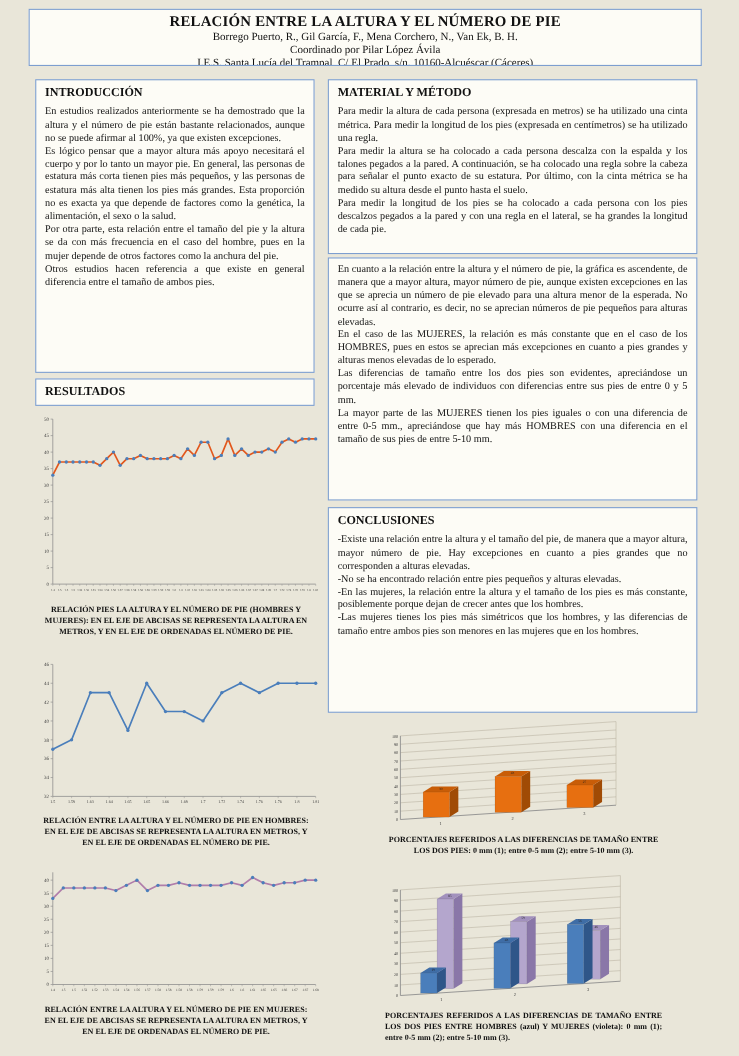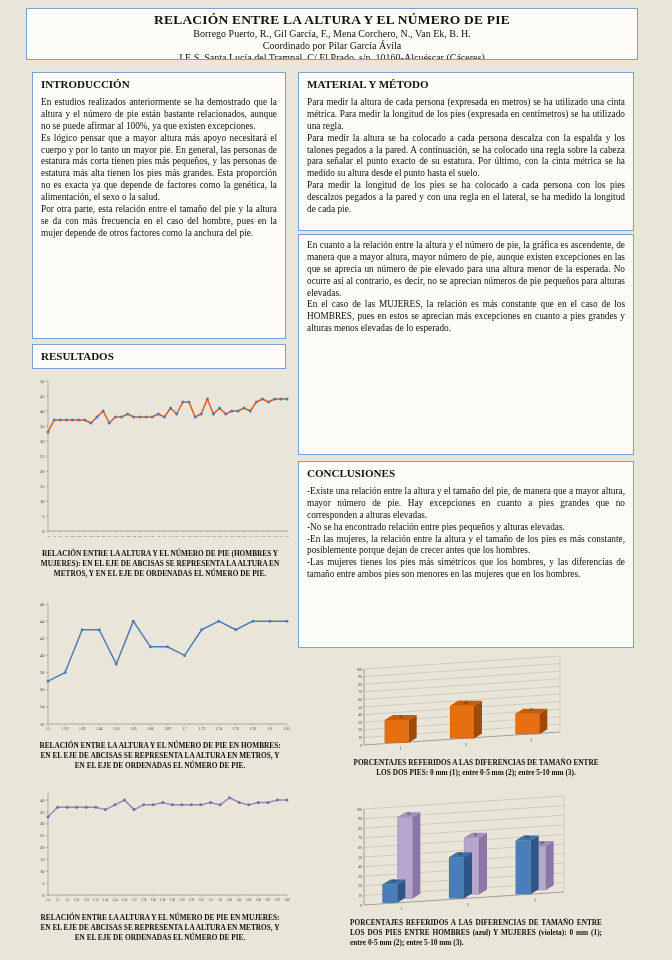--- a/index.html
+++ b/index.html
@@ -31,50 +31,53 @@
   #cap5{left:350px;top:918px;width:252px;text-align:justify;}
 </style>
 </head>
 <body>
 
 <div id="poster">
 
   <div class="box" id="header-box">
     <div class="title">RELACIÓN ENTRE LA ALTURA Y EL NÚMERO DE PIE</div>
     <div class="sub">Borrego Puerto, R., Gil García, F., Mena Corchero, N., Van Ek, B. H.</div>
-    <div class="sub">Coordinado por Pilar García Ávila</div>
+    <div class="sub">Coordinado por Pilar López Ávila</div>
     <div class="sub">I.E.S. Santa Lucía del Trampal, C/ El Prado, s/n. 10160-Alcuéscar (Cáceres)</div>
   </div>
 
   <div class="box sec" id="intro-box">
     <div class="sec-title">INTRODUCCIÓN</div>
     <div>
         <p>En estudios realizados anteriormente se ha demostrado que la altura y el número de pie están bastante relacionados, aunque no se puede afirmar al 100%, ya que existen excepciones.</p>
         <p>Es lógico pensar que a mayor altura más apoyo necesitará el cuerpo y por lo tanto un mayor pie. En general, las personas de estatura más corta tienen pies más pequeños, y las personas de estatura más alta tienen los pies más grandes. Esta proporción no es exacta ya que depende de factores como la genética, la alimentación, el sexo o la salud.</p>
         <p>Por otra parte, esta relación entre el tamaño del pie y la altura se da con más frecuencia en el caso del hombre, pues en la mujer depende de otros factores como la anchura del pie.</p>
+        <p>Otros estudios hacen referencia a que existe en general diferencia entre el tamaño de ambos pies.</p>
       </div>
   </div>
 
   <div class="box sec" id="resultados-box">
     <div class="sec-title">RESULTADOS</div>
   </div>
 
   <div class="box sec" id="material-box">
     <div class="sec-title">MATERIAL Y MÉTODO</div>
     <div>
         <p>Para medir la altura de cada persona (expresada en metros) se ha utilizado una cinta métrica. Para medir la longitud de los pies (expresada en centímetros) se ha utilizado una regla.</p>
         <p>Para medir la altura se ha colocado a cada persona descalza con la espalda y los talones pegados a la pared. A continuación, se ha colocado una regla sobre la cabeza para señalar el punto exacto de su estatura. Por último, con la cinta métrica se ha medido su altura desde el punto hasta el suelo.</p>
-        <p>Para medir la longitud de los pies se ha colocado a cada persona con los pies descalzos pegados a la pared y con una regla en el lateral, se ha medido la longitud de cada pie.</p>
+        <p>Para medir la longitud de los pies se ha colocado a cada persona con los pies descalzos pegados a la pared y con una regla en el lateral, se ha grandes la longitud de cada pie.</p>
       </div>
   </div>
 
   <div class="box sec" id="discusion-box">
     <div>
         <p>En cuanto a la relación entre la altura y el número de pie, la gráfica es ascendente, de manera que a mayor altura, mayor número de pie, aunque existen excepciones en las que se aprecia un número de pie elevado para una altura menor de la esperada. No ocurre así al contrario, es decir, no se aprecian números de pie pequeños para alturas elevadas.</p>
         <p>En el caso de las MUJERES, la relación es más constante que en el caso de los HOMBRES, pues en estos se aprecian más excepciones en cuanto a pies grandes y alturas menos elevadas de lo esperado.</p>
+        <p>Las diferencias de tamaño entre los dos pies son evidentes, apreciándose un porcentaje más elevado de individuos con diferencias entre sus pies de entre 0 y 5 mm.</p>
+        <p>La mayor parte de las MUJERES tienen los pies iguales o con una diferencia de entre 0-5 mm., apreciándose que hay más HOMBRES con una diferencia en el tamaño de sus pies de entre 5-10 mm.</p>
       </div>
   </div>
 
   <div class="box sec" id="conclusiones-box">
     <div class="sec-title">CONCLUSIONES</div>
     <div>
         <p>-Existe una relación entre la altura y el tamaño del pie, de manera que a mayor altura, mayor número de pie. Hay excepciones en cuanto a pies grandes que no corresponden a alturas elevadas.</p>
         <p>-No se ha encontrado relación entre pies pequeños y alturas elevadas.</p>
         <p>-En las mujeres, la relación entre la altura y el tamaño de los pies es más constante, posiblemente porque dejan de crecer antes que los hombres.</p>
         <p>-Las mujeres tienes los pies más simétricos que los hombres, y las diferencias de tamaño entre ambos pies son menores en las mujeres que en los hombres.</p>
@@ -221,21 +224,21 @@
       <circle cx="209.97435897435898" cy="37" r="1.5" fill="#4a7ebb"></circle>
       <circle cx="216.10256410256412" cy="34.000000000000014" r="1.5" fill="#4a7ebb"></circle>
       <circle cx="222.23076923076923" cy="37" r="1.5" fill="#4a7ebb"></circle>
       <circle cx="228.35897435897436" cy="28" r="1.5" fill="#4a7ebb"></circle>
       <circle cx="234.48717948717947" cy="25" r="1.5" fill="#4a7ebb"></circle>
       <circle cx="240.6153846153846" cy="28" r="1.5" fill="#4a7ebb"></circle>
       <circle cx="246.74358974358975" cy="25" r="1.5" fill="#4a7ebb"></circle>
       <circle cx="252.87179487179486" cy="25" r="1.5" fill="#4a7ebb"></circle>
       <circle cx="259" cy="25" r="1.5" fill="#4a7ebb"></circle>
     </svg>
-  <div class="caption" id="cap1">RELACIÓN ENTRE LA ALTURA Y EL NÚMERO DE PIE (HOMBRES Y MUJERES): EN EL EJE DE ABCISAS SE REPRESENTA LA ALTURA EN METROS, Y EN EL EJE DE ORDENADAS EL NÚMERO DE PIE.</div>
+  <div class="caption" id="cap1">RELACIÓN PIES LA ALTURA Y EL NÚMERO DE PIE (HOMBRES Y MUJERES): EN EL EJE DE ABCISAS SE REPRESENTA LA ALTURA EN METROS, Y EN EL EJE DE ORDENADAS EL NÚMERO DE PIE.</div>
 
   <svg class="chart" id="chart2" width="264" height="140" viewBox="0 0 264 140">
       <line x1="20" y1="127" x2="259" y2="127" stroke="#8c8c8c" stroke-width="0.7"></line>
       <line x1="20" y1="127" x2="20" y2="7" stroke="#8c8c8c" stroke-width="0.7"></line>
       <line x1="18" y1="127" x2="20" y2="127" stroke="#8c8c8c" stroke-width="0.6"></line>
       <text x="16.5" y="128.6" font-size="4.6" text-anchor="end" fill="#3c3c3c" font-family="&quot;Liberation Serif&quot;,serif">32</text>
       <line x1="18" y1="109.85714285714286" x2="20" y2="109.85714285714286" stroke="#8c8c8c" stroke-width="0.6"></line>
       <text x="16.5" y="111.45714285714286" font-size="4.6" text-anchor="end" fill="#3c3c3c" font-family="&quot;Liberation Serif&quot;,serif">34</text>
       <line x1="18" y1="92.71428571428572" x2="20" y2="92.71428571428572" stroke="#8c8c8c" stroke-width="0.6"></line>
       <text x="16.5" y="94.31428571428572" font-size="4.6" text-anchor="end" fill="#3c3c3c" font-family="&quot;Liberation Serif&quot;,serif">36</text>

